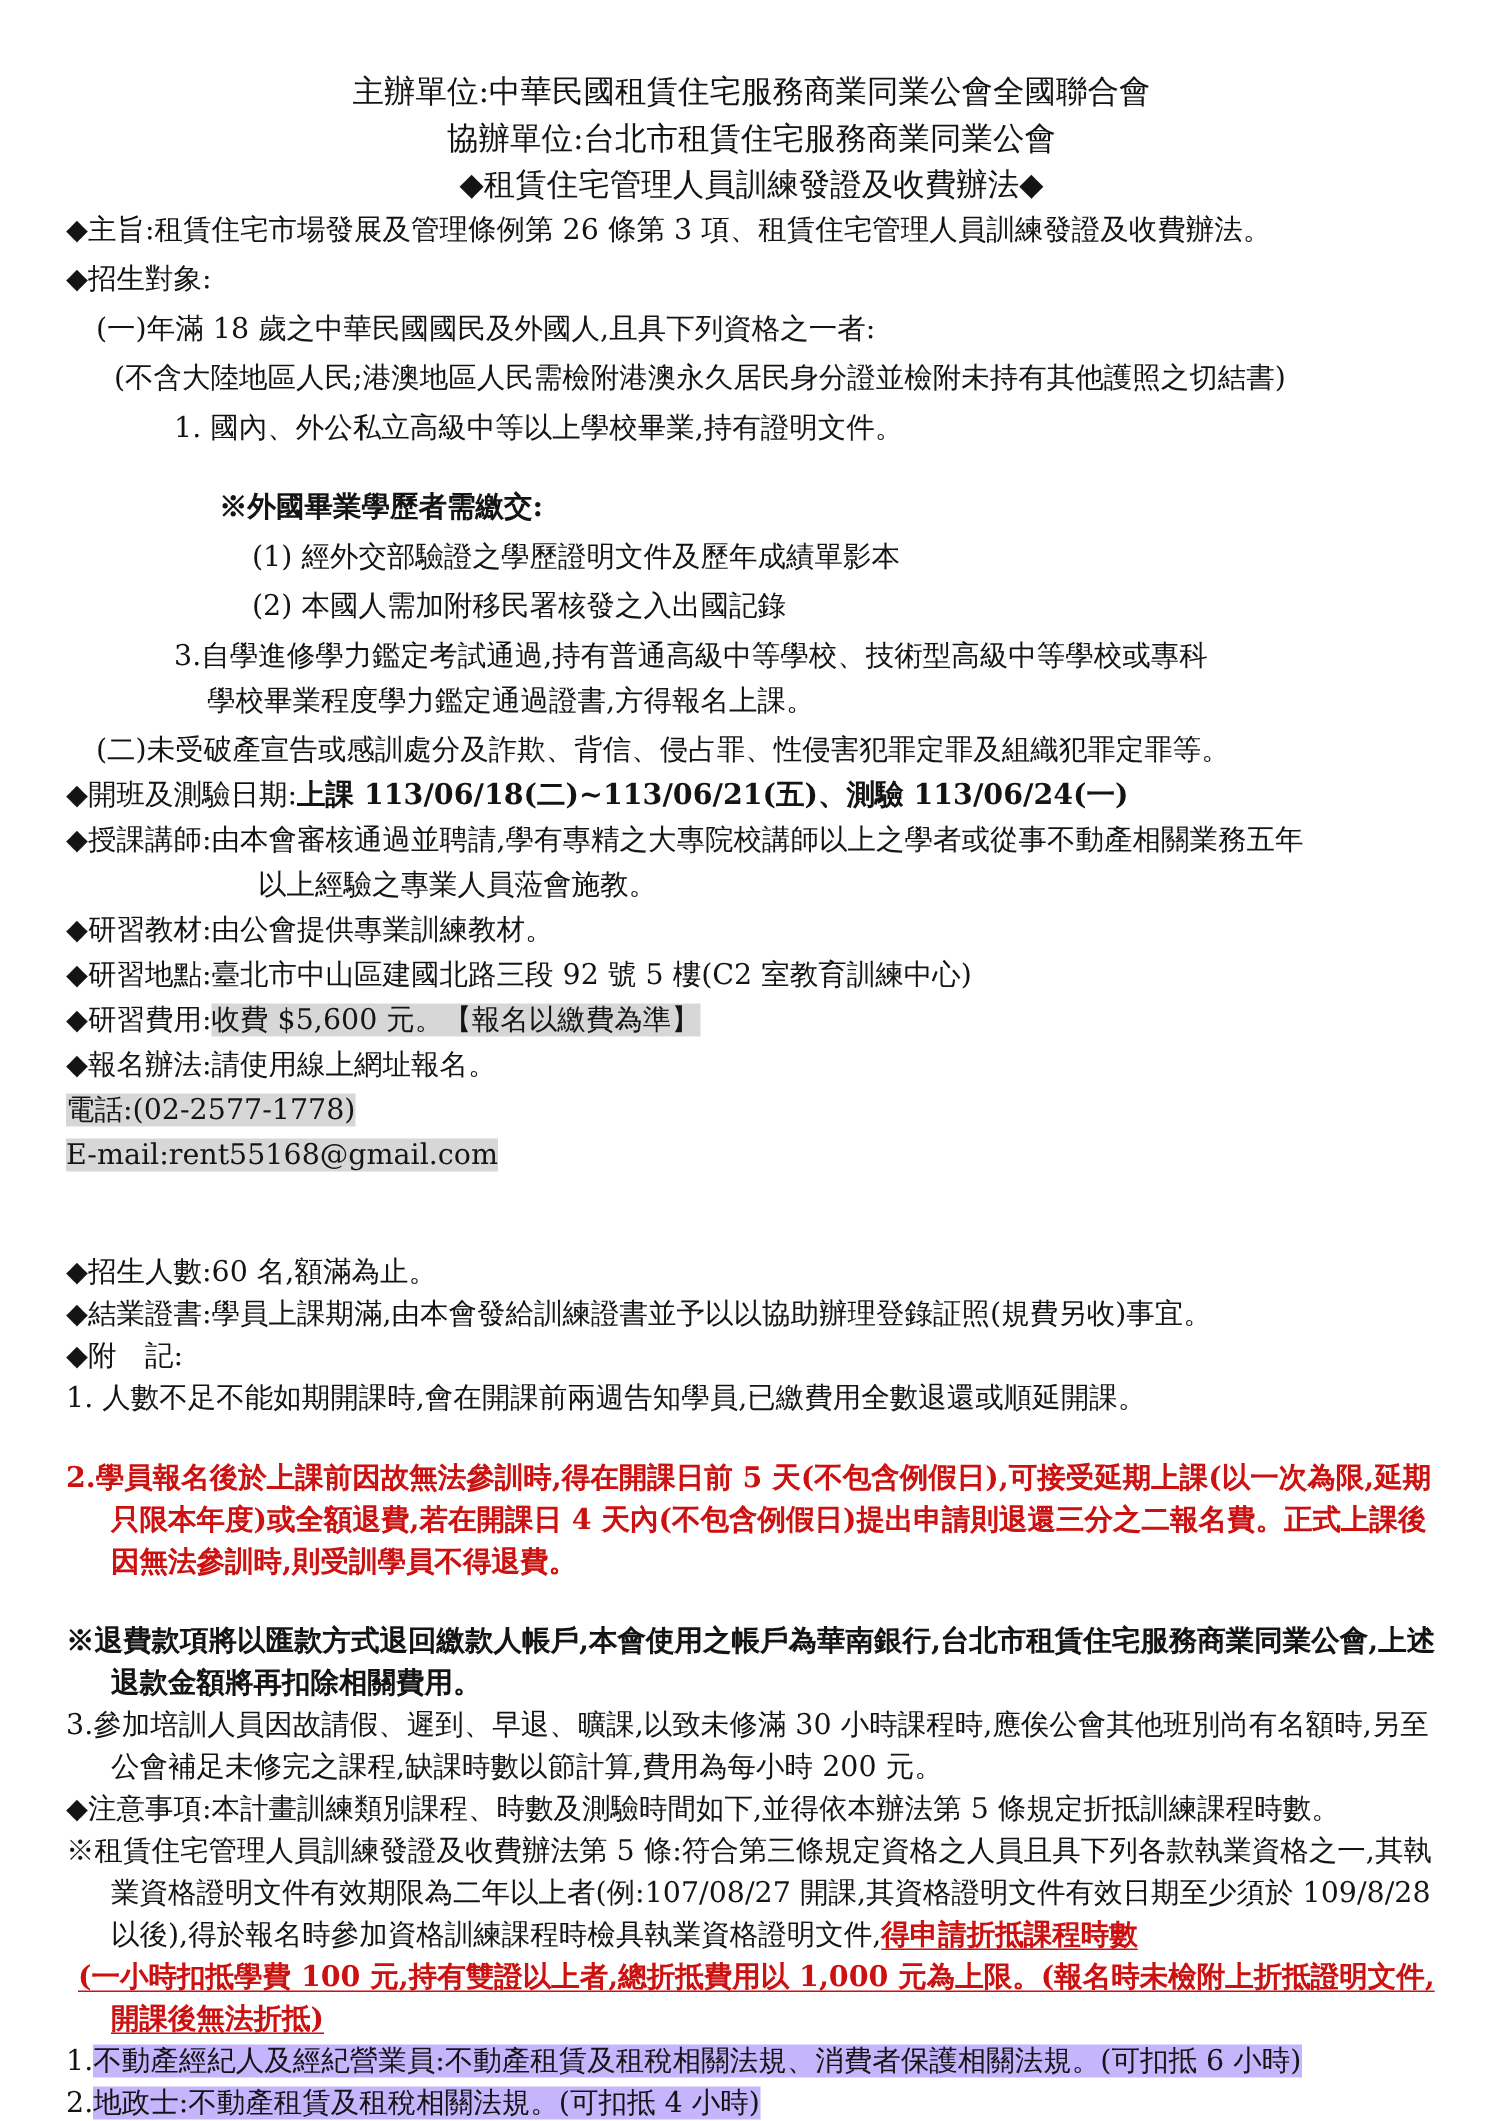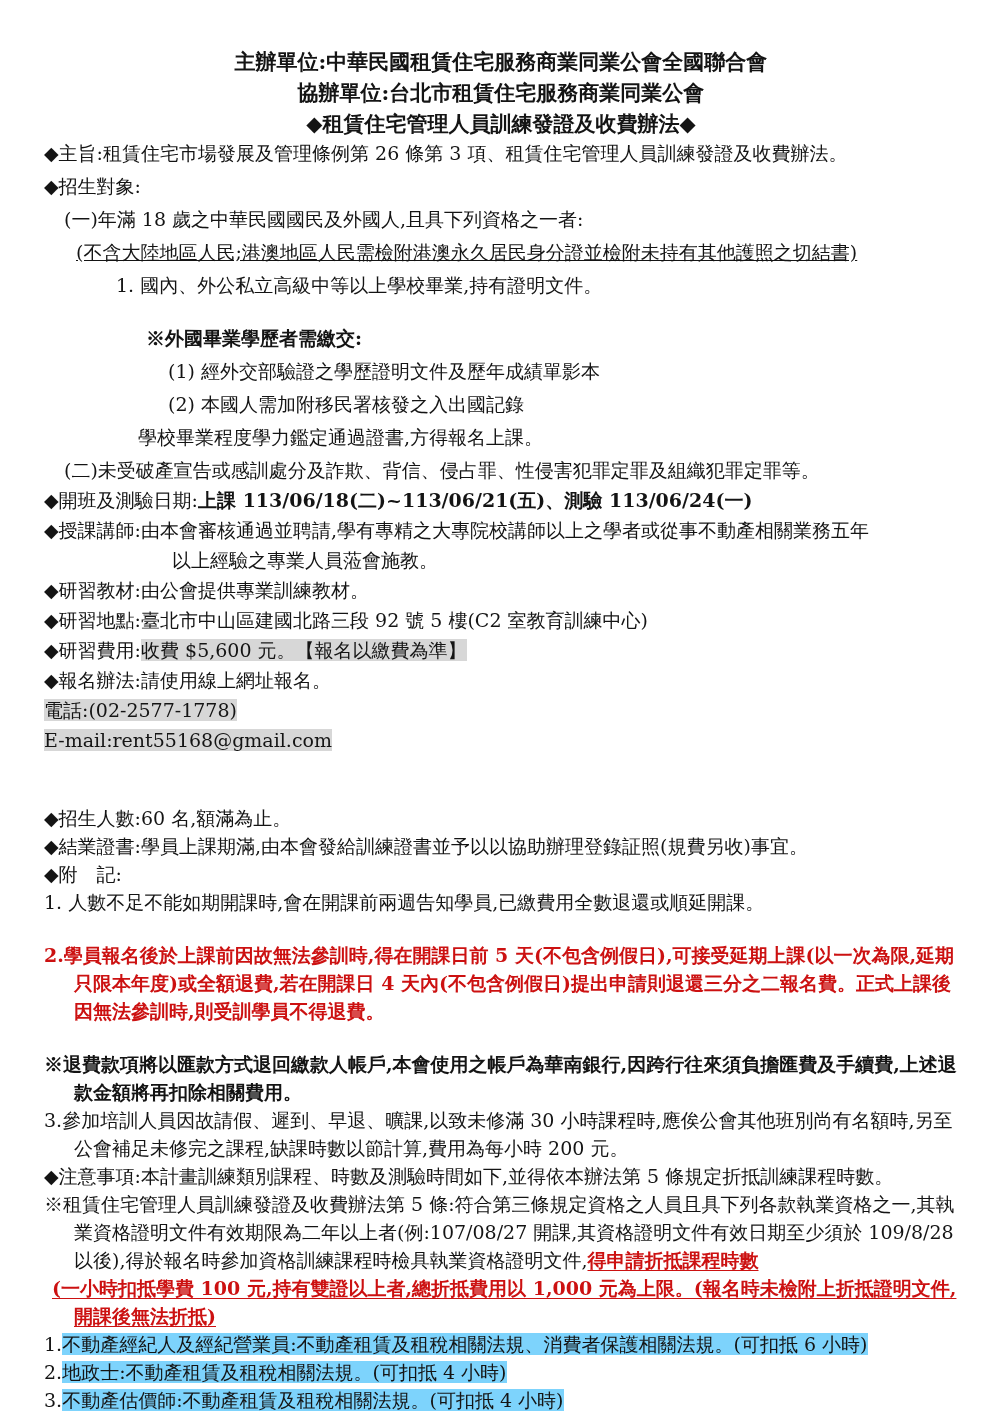--- a/index.html
+++ b/index.html
@@ -6,57 +6,58 @@
   .page {
     width:1000px; height:1414px; box-sizing:border-box;
     padding:46px 42px 30px 44px;
     font-family:"DejaVu Serif","Liberation Serif",serif;
     font-size:19px; line-height:28px; color:#141414;
     overflow:hidden;
   }
   p { margin:0; padding:0; }
   .center { text-align:center; }
   .bold { font-weight:bold;margin-top:25px; }
-  .hdr { font-size:21px; line-height:31px; font-weight:bold; }
+  .hdr { font-size:21px; line-height:31px; font-weight:normal; }
   .mb { margin-bottom:5px; }
   .mbs { margin-bottom:2px; }
   .ind1 { padding-left:20px; }
-  .ind2 { padding-left:32px;text-decoration:underline; }
+  .ind2 { padding-left:32px; }
   .ind3 { padding-left:72px; }
   .ind3b { padding-left:94px; }
   .ind4 { padding-left:102px; }
   .ind5 { padding-left:124px; }
   .ind-instr { padding-left:128px; }
   .hang { padding-left:30px; text-indent:-30px; }
   .hang2 { padding-left:30px; text-indent:-22px; }
   .hang3 { padding-left:28px; text-indent:-28px; }
   .red { color:#cc1111; }
   .runder { color:#cc1111; font-weight:bold; text-decoration:underline; text-underline-offset:3px; }
   .hl-gray { background:#d7d7d7; }
-  .hl-yellow { background:#7dd3fc; }
+  .hl-yellow { background:#c4b5fd; }
   .spacer { height:50px; }
 </style>
 </head>
 <body>
 
 <div class="page">
 
   <p class="center hdr">主辦單位:中華民國租賃住宅服務商業同業公會全國聯合會</p>
   <p class="center hdr">協辦單位:台北市租賃住宅服務商業同業公會</p>
   <p class="center hdr">◆租賃住宅管理人員訓練發證及收費辦法◆</p>
 
   <p class="mb">◆主旨:租賃住宅市場發展及管理條例第 26 條第 3 項、租賃住宅管理人員訓練發證及收費辦法。</p>
   <p class="mb">◆招生對象:</p>
 
   <p class="ind1 mb">(一)年滿 18 歲之中華民國國民及外國人,且具下列資格之一者:</p>
   <p class="ind2 mb">(不含大陸地區人民;港澳地區人民需檢附港澳永久居民身分證並檢附未持有其他護照之切結書)</p>
   <p class="ind3 mb">1. 國內、外公私立高級中等以上學校畢業,持有證明文件。</p>
   <p class="ind4 bold mb">※外國畢業學歷者需繳交:</p>
   <p class="ind5 mb">(1) 經外交部驗證之學歷證明文件及歷年成績單影本</p>
   <p class="ind5 mb">(2) 本國人需加附移民署核發之入出國記錄</p>
+  <p class="ind3 mbs">3.自學進修學力鑑定考試通過,持有普通高級中等學校、技術型高級中等學校或專科</p>
   <p class="ind3b mb">學校畢業程度學力鑑定通過證書,方得報名上課。</p>
   <p class="ind1 mbs">(二)未受破產宣告或感訓處分及詐欺、背信、侵占罪、性侵害犯罪定罪及組織犯罪定罪等。</p>
 
   <p class="mbs"><span>◆開班及測驗日期:</span><span class="bold">上課 113/06/18(二)~113/06/21(五)、測驗 113/06/24(一)</span></p>
 
   <p class="mbs">◆授課講師:由本會審核通過並聘請,學有專精之大專院校講師以上之學者或從事不動產相關業務五年</p>
   <p class="ind-instr mbs">以上經驗之專業人員蒞會施教。</p>
 
   <p class="mbs">◆研習教材:由公會提供專業訓練教材。</p>
   <p class="mbs">◆研習地點:臺北市中山區建國北路三段 92 號 5 樓(C2 室教育訓練中心)</p>
@@ -68,21 +69,21 @@
   <p><span class="hl-gray">E-mail:rent55168@gmail.com</span></p>
 
   <div class="spacer"></div>
 
   <p>◆招生人數:60 名,額滿為止。</p>
   <p>◆結業證書:學員上課期滿,由本會發給訓練證書並予以以協助辦理登錄証照(規費另收)事宜。</p>
   <p>◆附　記:</p>
 
   <p class="hang">1.  人數不足不能如期開課時,會在開課前兩週告知學員,已繳費用全數退還或順延開課。</p>
   <p class="hang red bold">2.學員報名後於上課前因故無法參訓時,得在開課日前 5 天(不包含例假日),可接受延期上課(以一次為限,延期只限本年度)或全額退費,若在開課日 4 天內(不包含例假日)提出申請則退還三分之二報名費。正式上課後因無法參訓時,則受訓學員不得退費。</p>
-  <p class="hang bold">※退費款項將以匯款方式退回繳款人帳戶,本會使用之帳戶為華南銀行,因跨行往來須負擔匯費及手續費,上述退款金額將再扣除相關費用。</p>
+  <p class="hang bold">※退費款項將以匯款方式退回繳款人帳戶,本會使用之帳戶為華南銀行,台北市租賃住宅服務商業同業公會,上述退款金額將再扣除相關費用。</p>
   <p class="hang">3.參加培訓人員因故請假、遲到、早退、曠課,以致未修滿 30 小時課程時,應俟公會其他班別尚有名額時,另至公會補足未修完之課程,缺課時數以節計算,費用為每小時 200 元。</p>
 
   <p>◆注意事項:本計畫訓練類別課程、時數及測驗時間如下,並得依本辦法第 5 條規定折抵訓練課程時數。</p>
 
   <p class="hang"><span>※租賃住宅管理人員訓練發證及收費辦法第 5 條:符合第三條規定資格之人員且具下列各款執業資格之一,其執業資格證明文件有效期限為二年以上者(例:107/08/27 開課,其資格證明文件有效日期至少須於 109/8/28 以後),得於報名時參加資格訓練課程時檢具執業資格證明文件,</span><span class="runder">得申請折抵課程時數</span></p>
 
   <p class="hang2"><span class="runder">(一小時扣抵學費 100 元,持有雙證以上者,總折抵費用以 1,000 元為上限。(報名時未檢附上折抵證明文件,開課後無法折抵)</span></p>
 
   <p class="hang3"><span>1.</span><span class="hl-yellow">不動產經紀人及經紀營業員:不動產租賃及租稅相關法規、消費者保護相關法規。(可扣抵 6 小時)</span></p>
   <p class="hang3"><span>2.</span><span class="hl-yellow">地政士:不動產租賃及租稅相關法規。(可扣抵 4 小時)</span></p>

